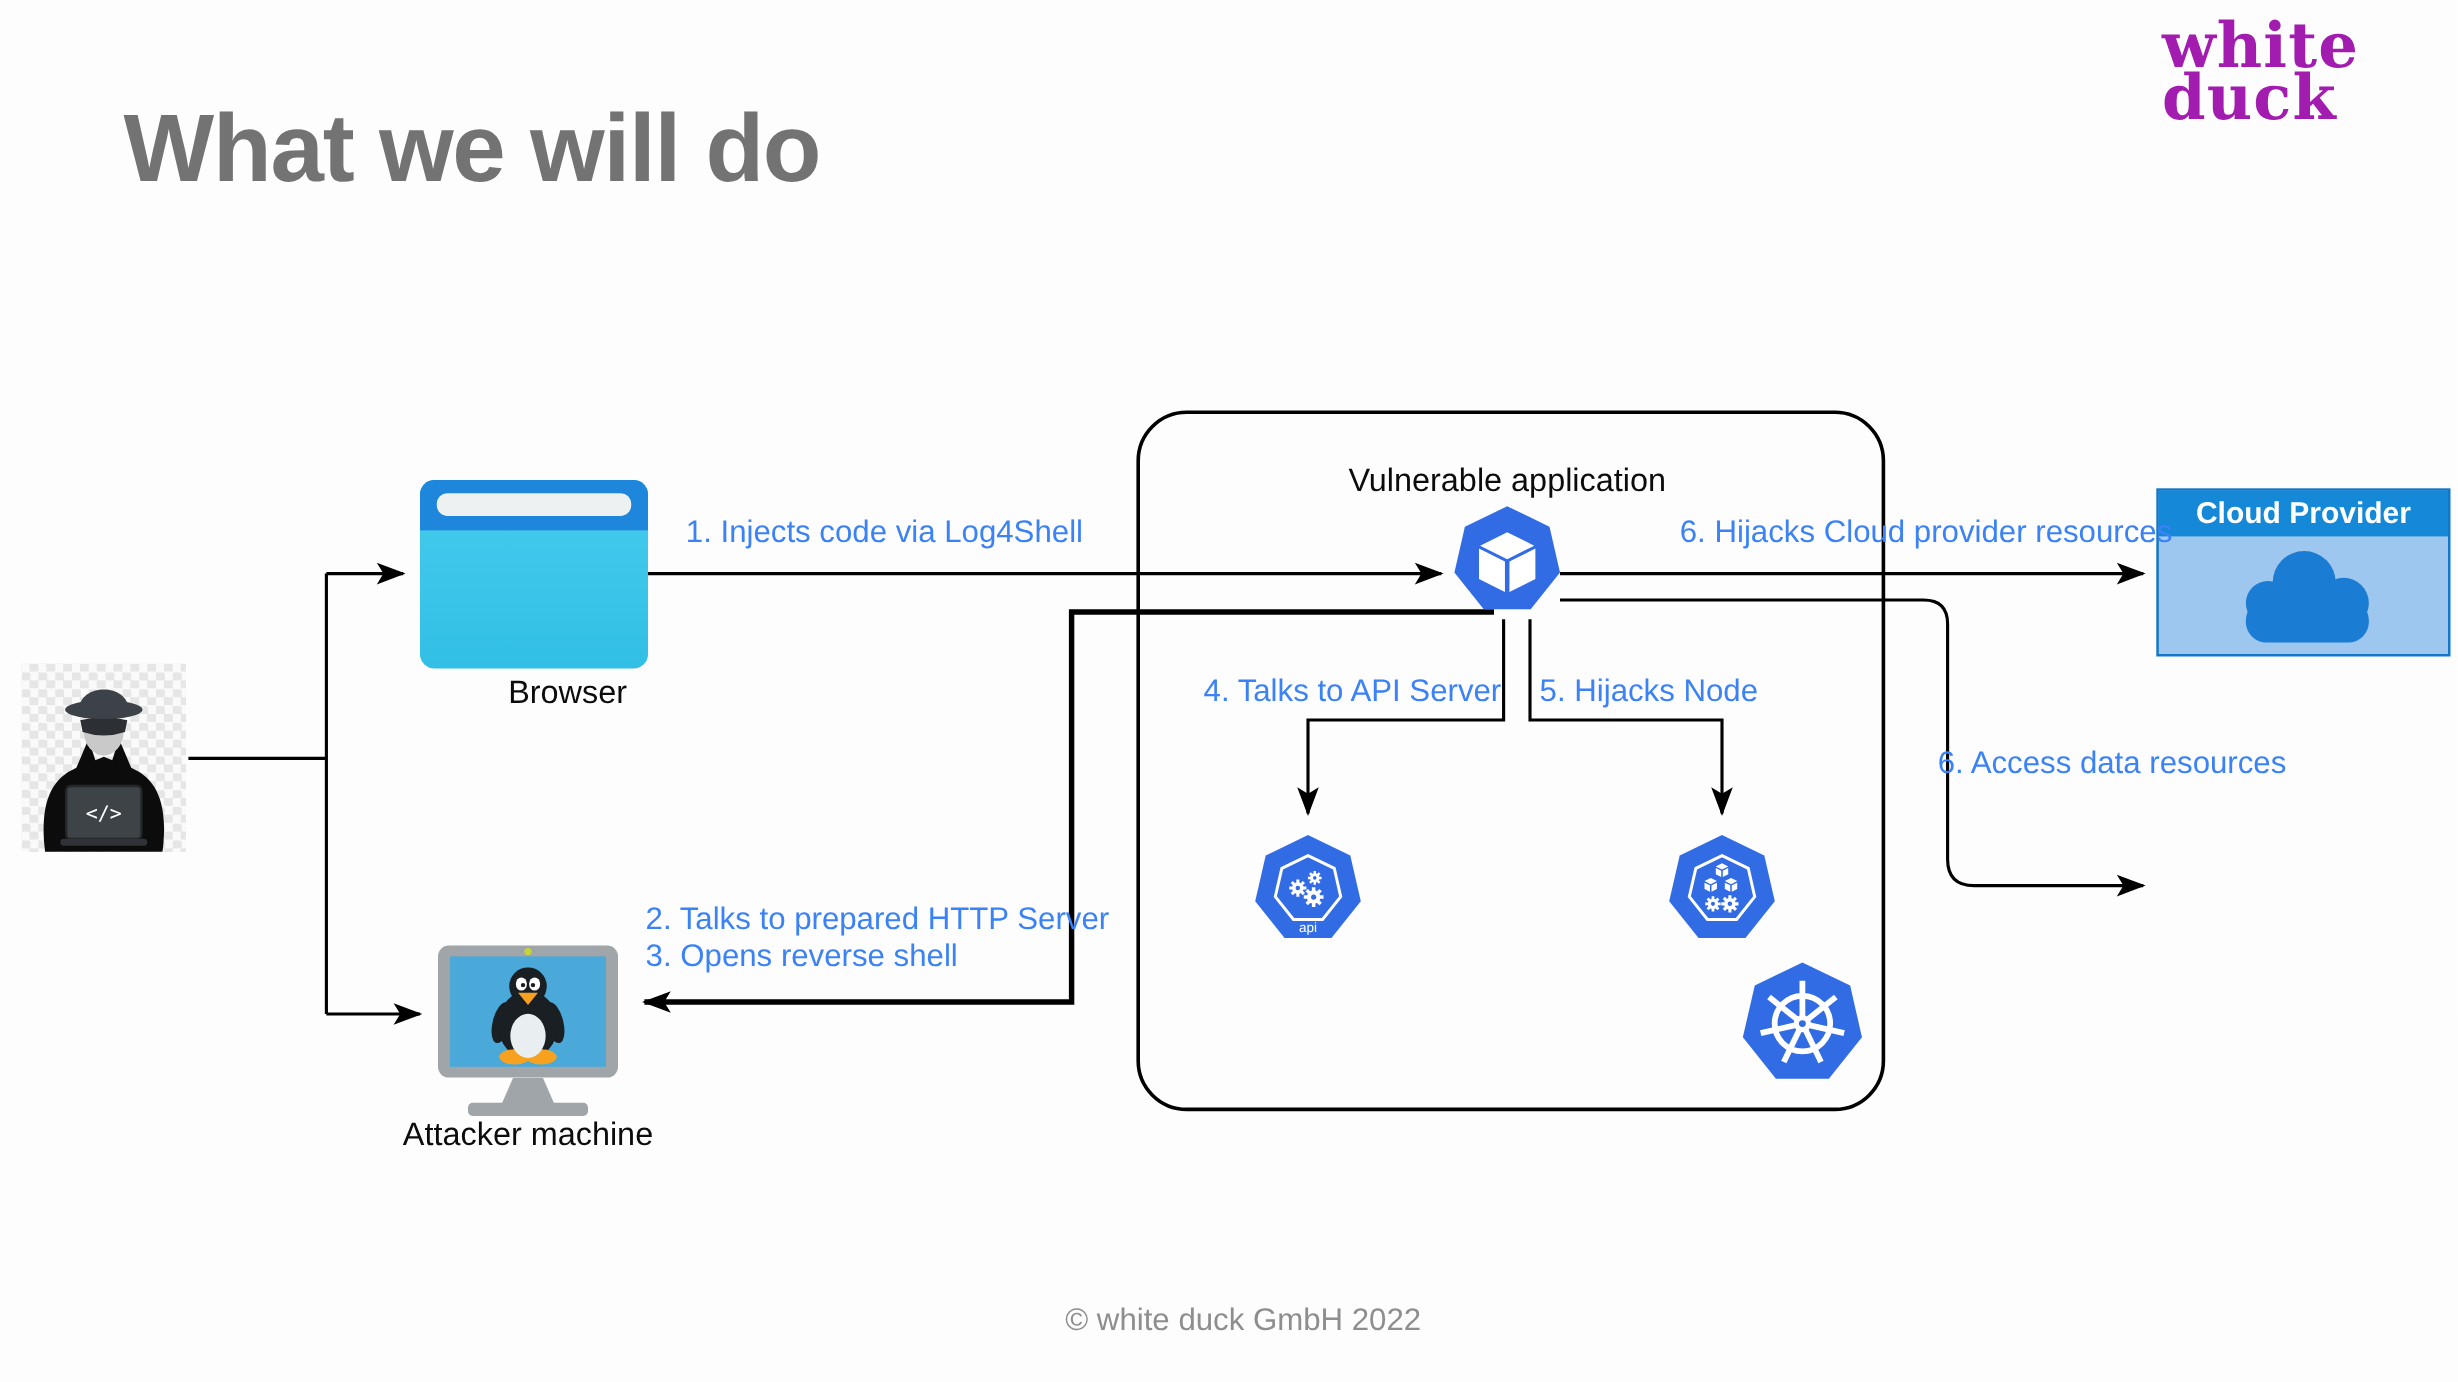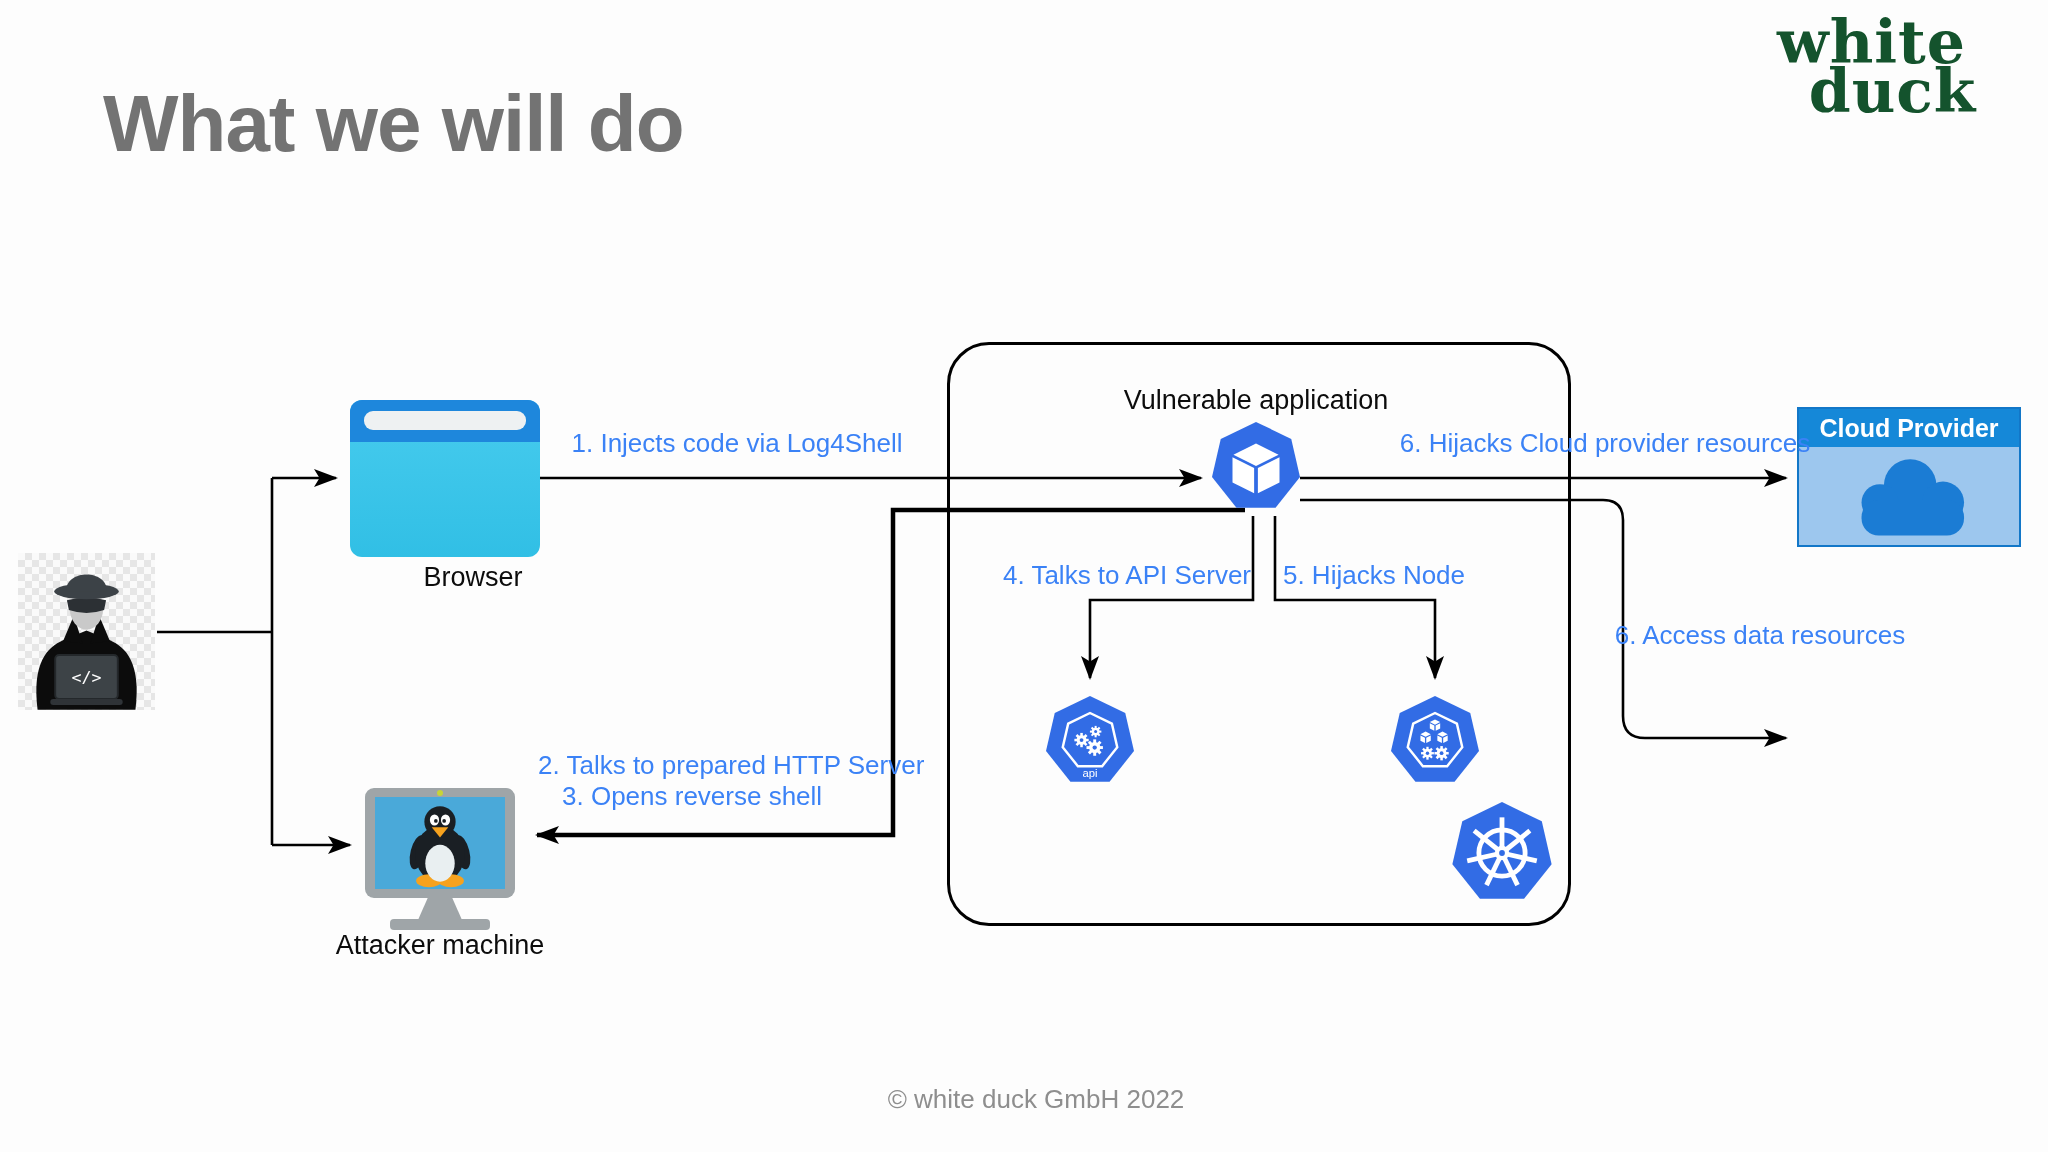--- a/index.html
+++ b/index.html
@@ -1,21 +1,21 @@
 <!DOCTYPE html>
 <html><head>
 <meta charset="utf-8">
 <style>
   html,body{margin:0;padding:0;background:#ffffff;}
   .slide{position:relative;width:2048px;height:1152px;background:#fdfdfd;overflow:hidden;
          font-family:"Liberation Sans", sans-serif;color:#111;}
   .abs{position:absolute;}
   .title{left:103px;top:78px;font-size:80px;font-weight:bold;letter-spacing:-1px;color:#737373;}
-  .logo{right:40px;top:18px;text-align:center;font-family:"DejaVu Serif", serif;
-        font-weight:bold;font-size:60px;line-height:0.82;color:#14532d;letter-spacing:1px;}
+  .logo{right:40px;top:18px;text-align:left;font-family:"DejaVu Serif", serif;
+        font-weight:bold;font-size:52px;line-height:0.82;color:#a21caf;letter-spacing:1px;}
   .logo .l1{display:block;padding-right:42px;}
   .logo .l2{display:block;}
   .edge-label{font-size:26px;color:#3b82f6;white-space:nowrap;}
   .centered{transform:translateX(-50%);text-align:center;}
   .node-label{font-size:27px;color:#0c0c0c;white-space:nowrap;}
   .footer{left:1024px;top:1084px;transform:translateX(-50%);font-size:26px;color:#8e8e8e;margin-left:12px;}
 
   
   .attacker{left:18px;top:553px;width:137px;height:157px;
     background-color:#fafafa;
@@ -34,21 +34,21 @@
   .monitor .screen{position:absolute;left:10px;top:9px;width:130px;height:92px;background:#4aa9d9;overflow:hidden;}
   .monitor .cam{position:absolute;left:72px;top:2px;width:6px;height:6px;border-radius:3px;background:#c7d437;}
   .monitor .neck{position:absolute;left:53px;top:110px;width:44px;height:22px;background:#9fa5a8;
                  clip-path:polygon(22% 0,78% 0,100% 100%,0 100%);}
   .monitor .base{position:absolute;left:25px;top:131px;width:100px;height:11px;background:#9fa5a8;border-radius:4px;}
 
   
   .cluster{left:947px;top:342px;width:618px;height:578px;border:3px solid #000;border-radius:42px;}
 
   
-  .cloudbox{width:224px;height:140px;border:2px solid #1277c8;background:#9dc7ee;box-sizing:border-box;}
+  .cloudbox{width:245px;height:140px;border:2px solid #1277c8;background:#9dc7ee;box-sizing:border-box;}
   .cloudbox .hdr{height:38px;background:#1588d8;color:#fff;font-weight:bold;font-size:25px;
                  display:flex;align-items:center;justify-content:center;}
   .cloudbox .body{height:98px;display:flex;align-items:center;justify-content:center;}
   .cb1{left:1797px;top:407px;} .cb2{left:1797px;top:667px;}
 
   .overlay{left:0;top:0;pointer-events:none;}
 </style>
 </head>
 <body>
 
@@ -203,21 +203,21 @@
           <circle cx="73" cy="40" r="16"></circle>
           <rect x="11" y="38" width="78" height="27" rx="13"></rect>
         </g>
       </svg>
     </div>
   </div>
 
 
   <div class="abs edge-label centered" style="left:737px;top:428px;">1. Injects code via Log4Shell</div>
   <div class="abs edge-label" style="left:538px;top:750px;">2. Talks to prepared HTTP Server</div>
-  <div class="abs edge-label" style="left:562px;top:781px;">3. Opens reverse shell</div>
+  <div class="abs edge-label" style="left:538px;top:781px;">3. Opens reverse shell</div>
   <div class="abs edge-label centered" style="left:1127px;top:560px;">4. Talks to API Server</div>
   <div class="abs edge-label centered" style="left:1374px;top:560px;">5. Hijacks Node</div>
   <div class="abs edge-label centered" style="left:1760px;top:620px;">6. Access data resources</div>
   <div class="abs edge-label centered" style="left:1605px;top:428px;">6. Hijacks Cloud provider resources</div>
 
   <div class="abs footer">© white duck GmbH 2022</div>
 
 </div>
 
 </body></html>

